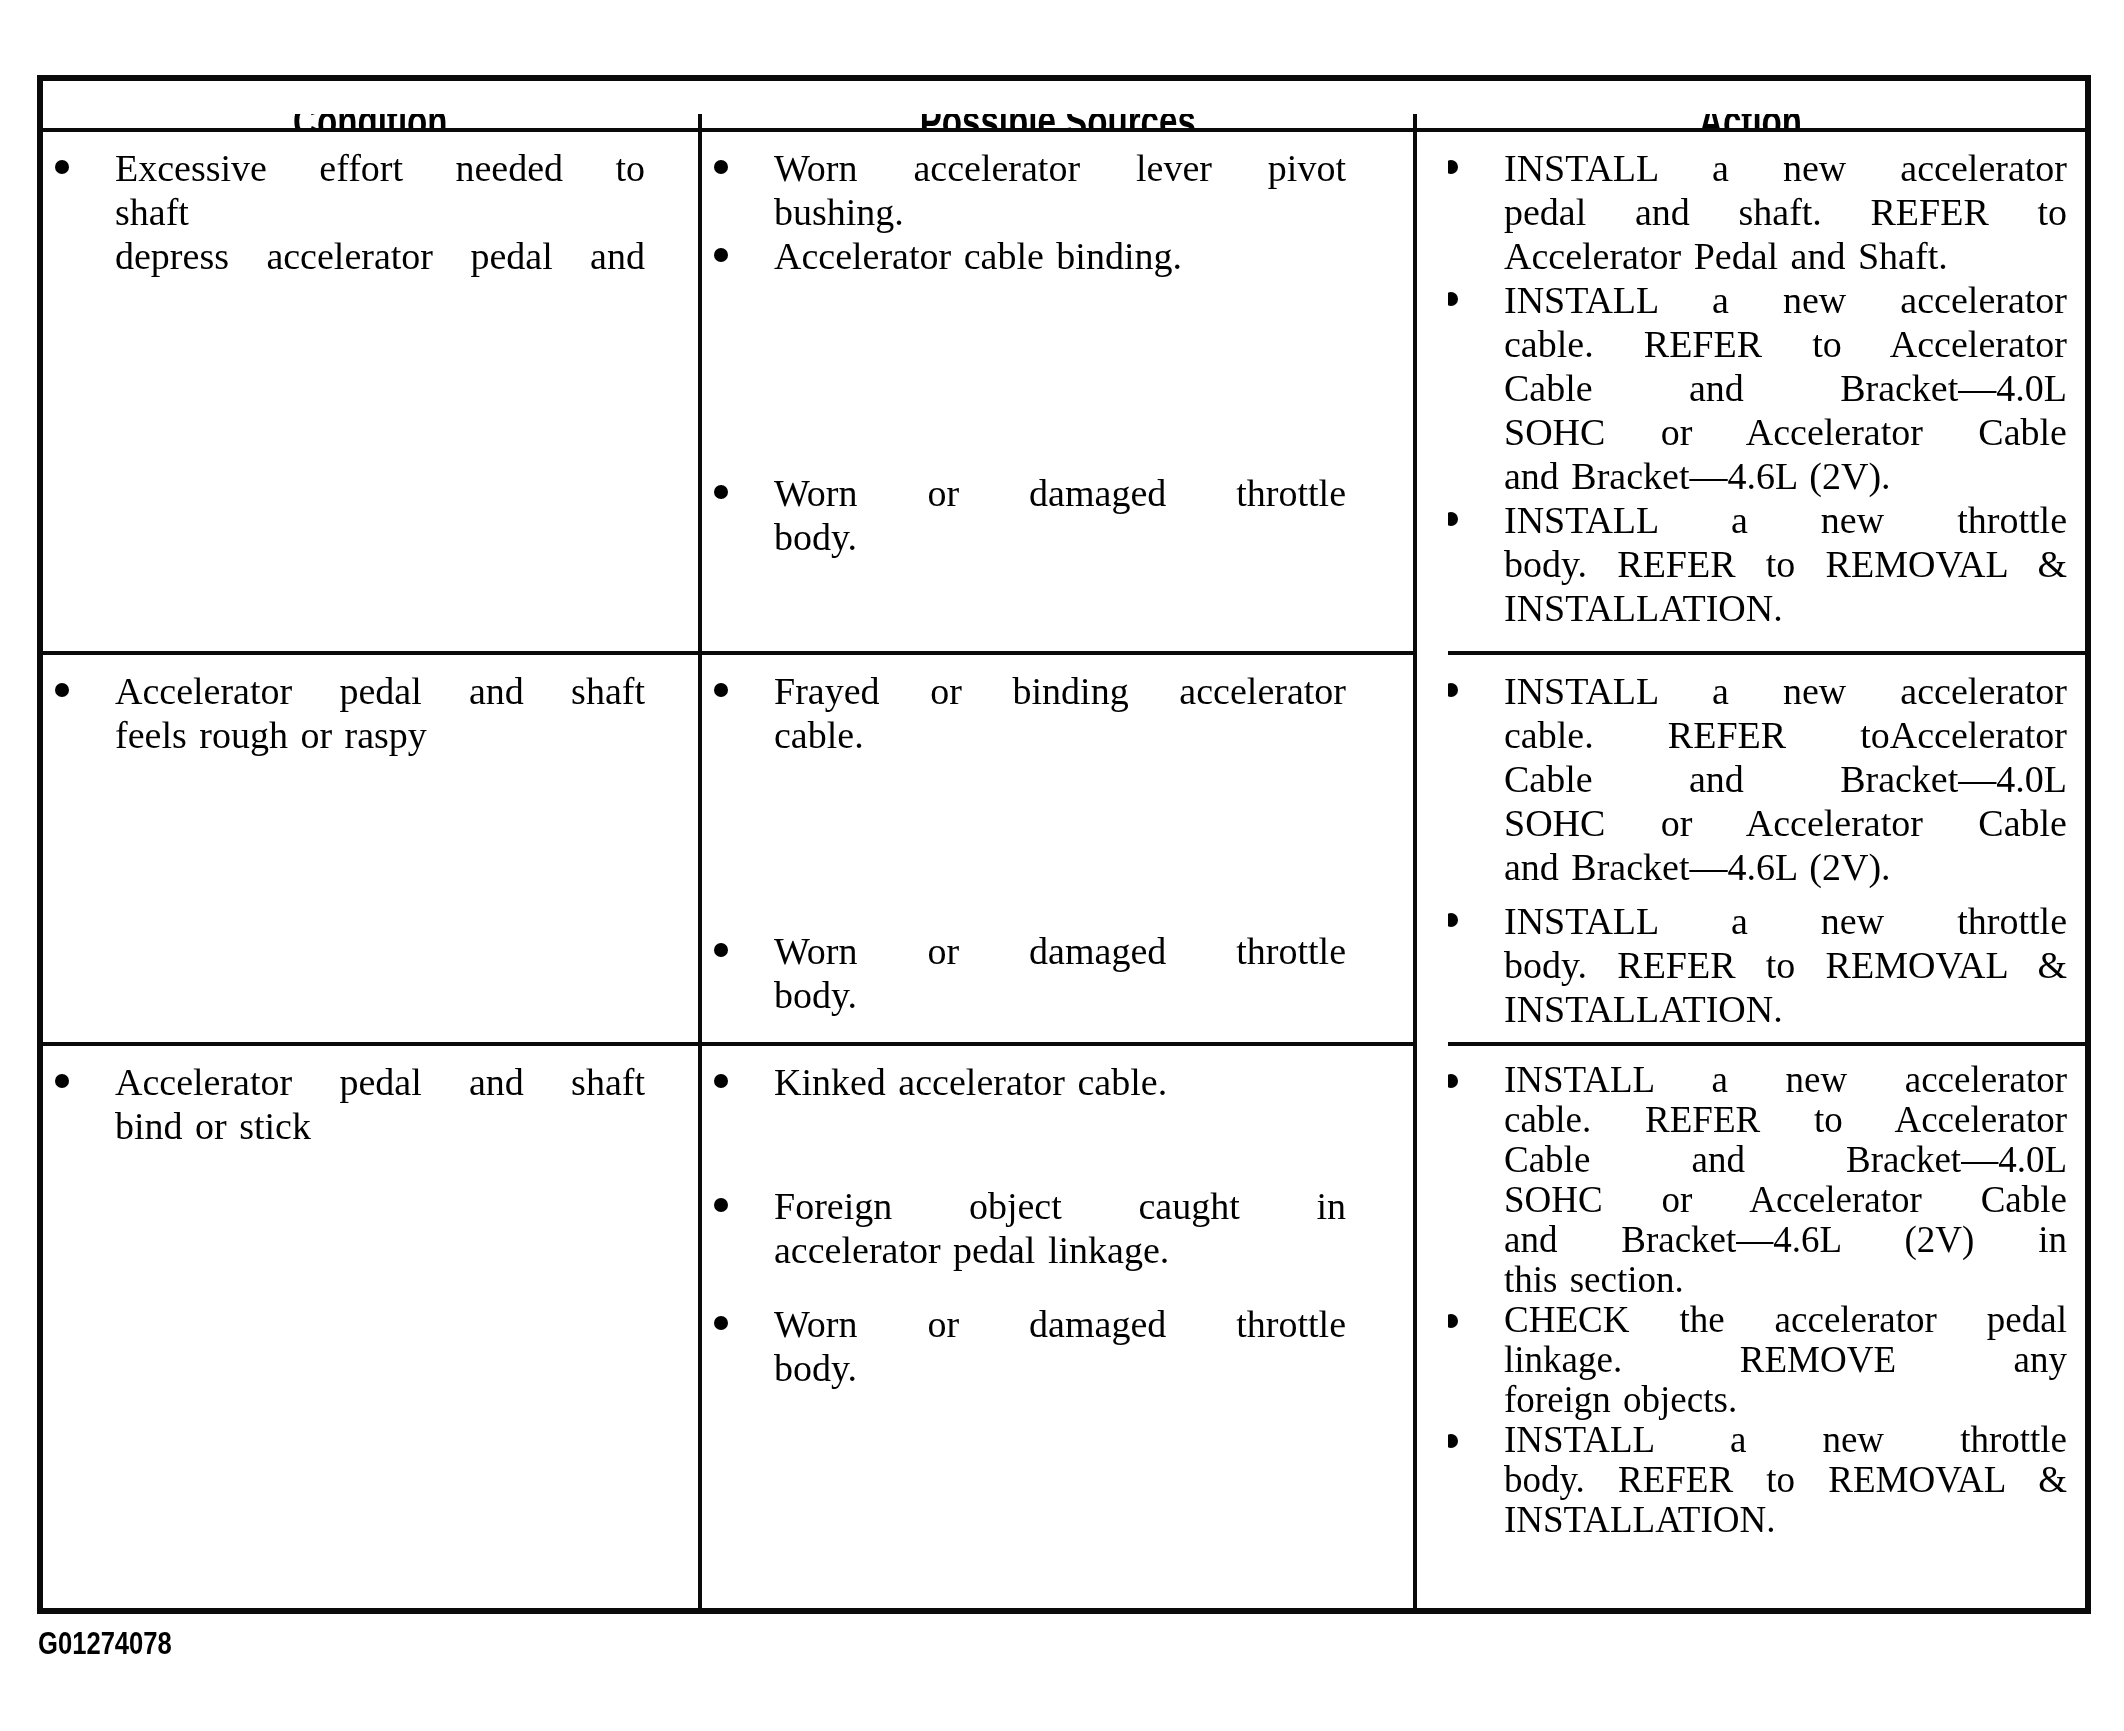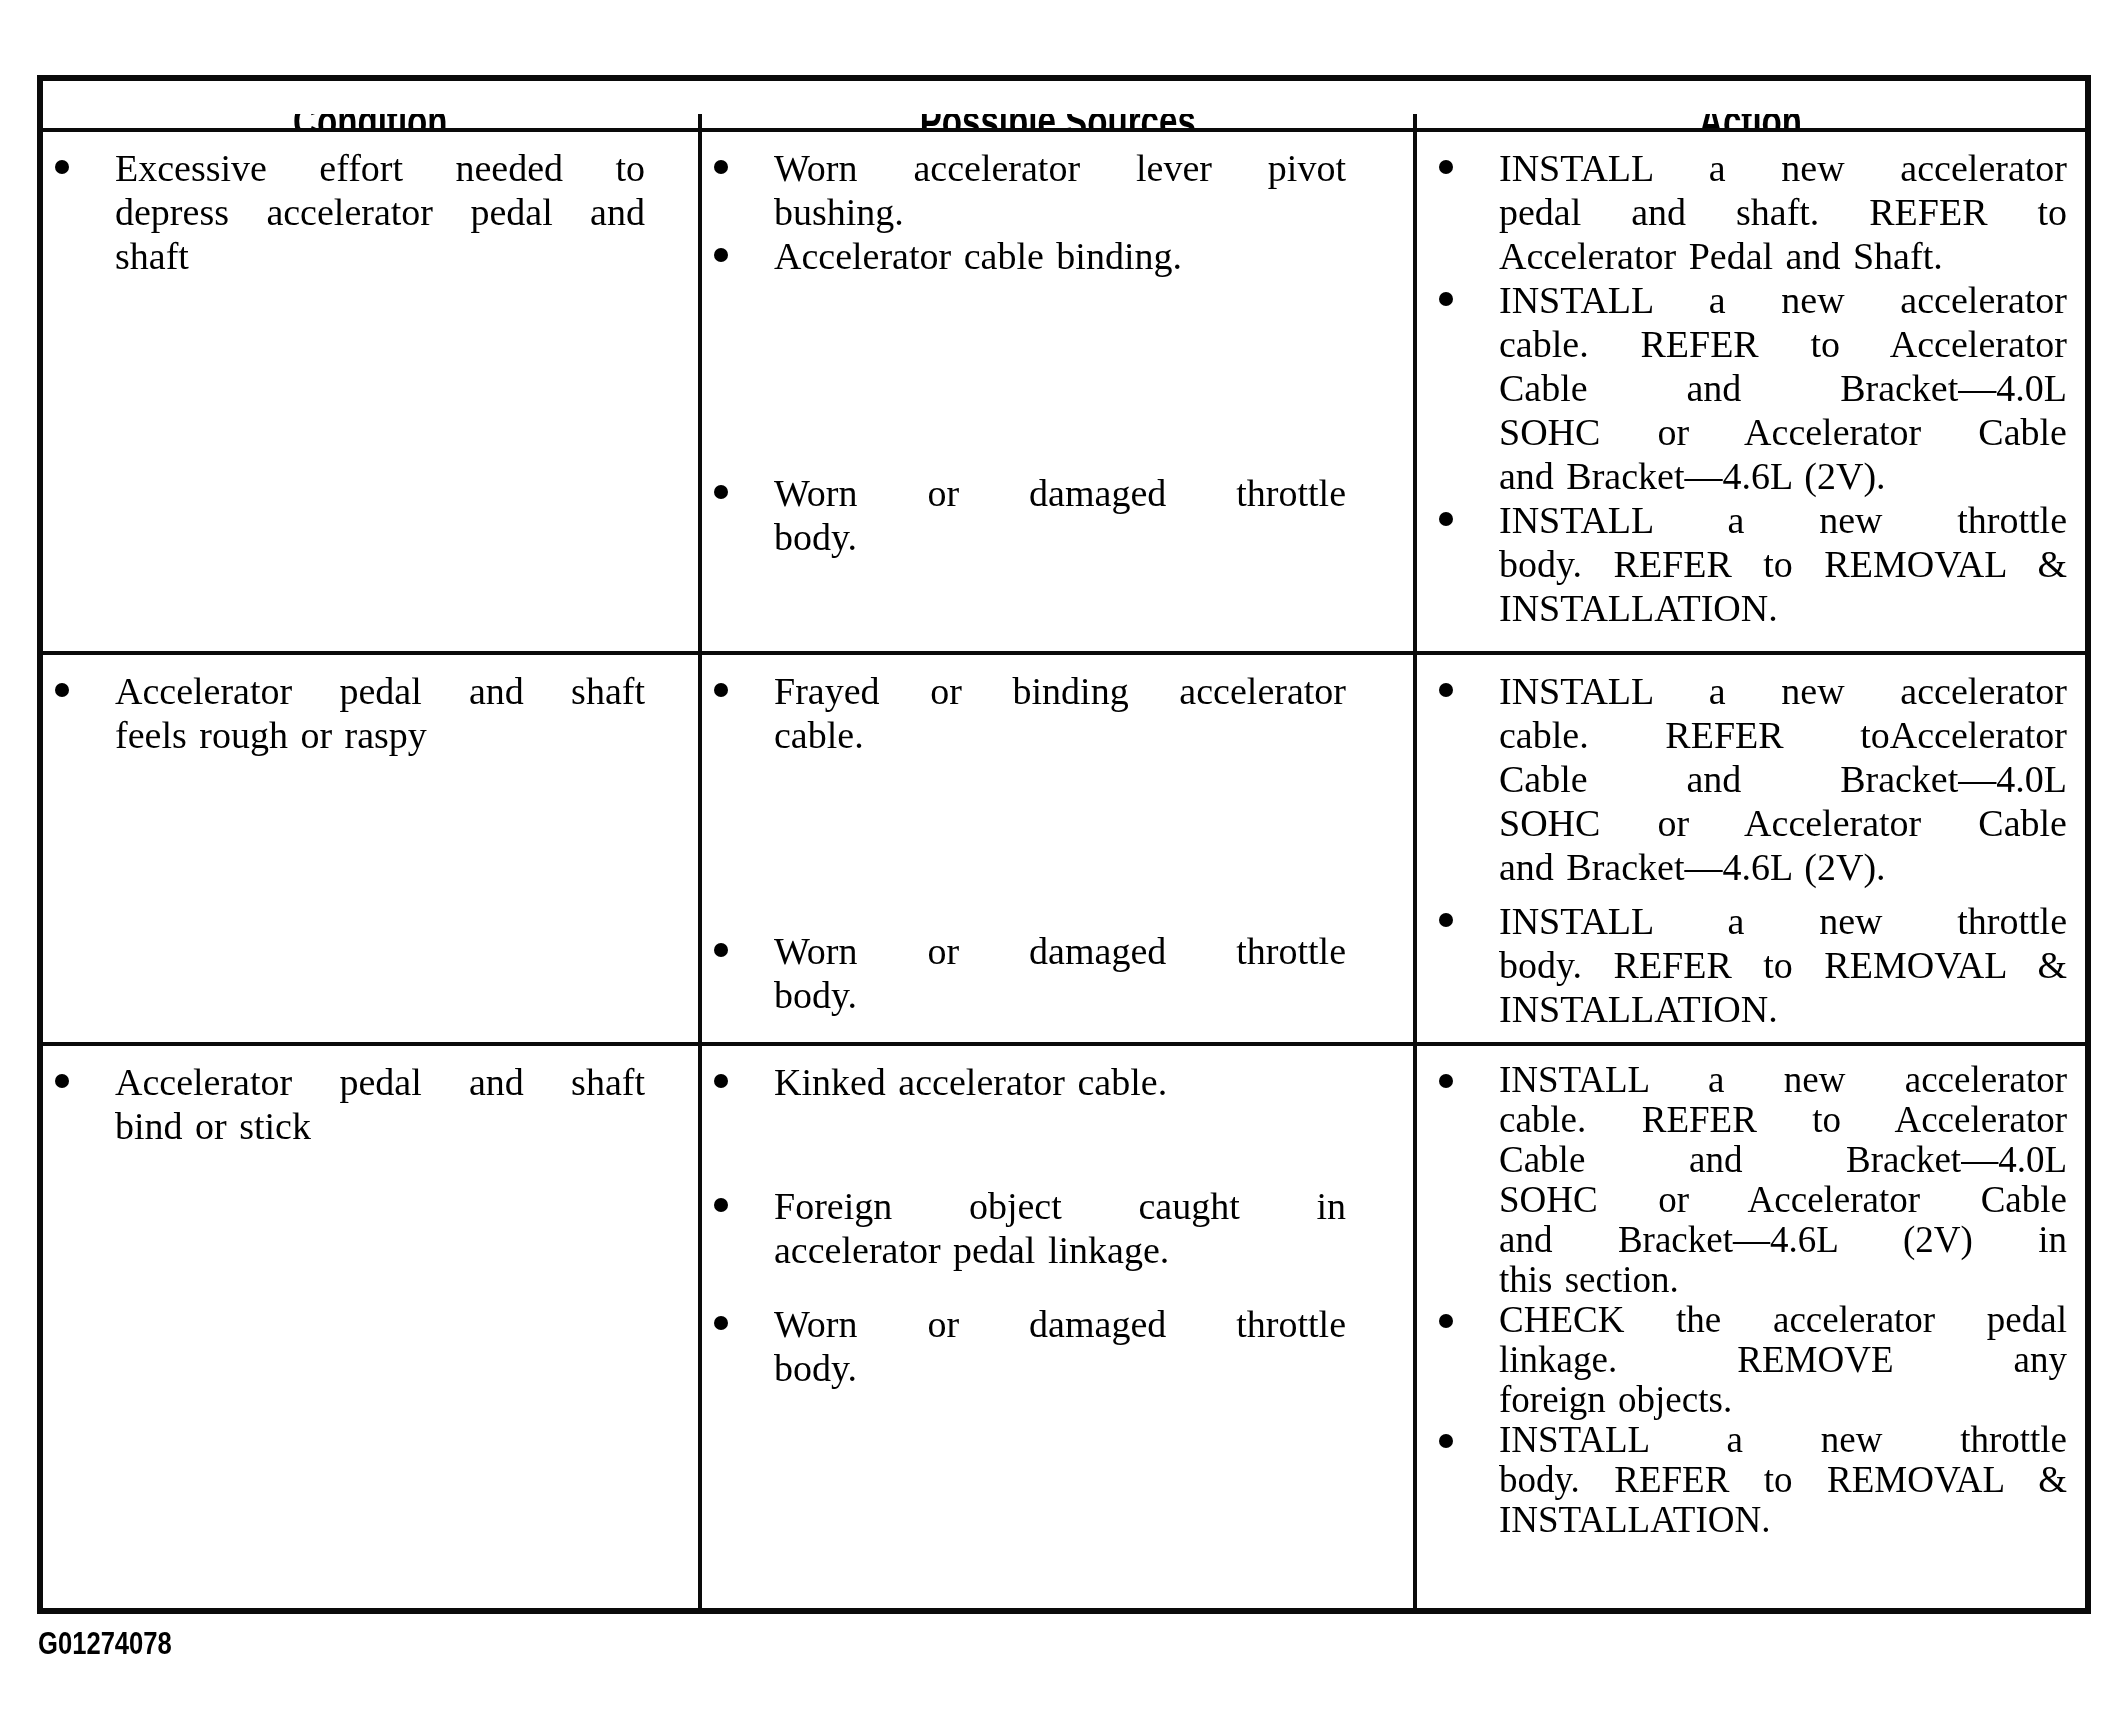--- a/index.html
+++ b/index.html
@@ -10,21 +10,21 @@
           display:grid;grid-template-columns:659px 715px 1fr;grid-template-rows:51px 523px 391px 1fr;}
   .hcell{border-bottom:4px solid #0a0a0a;display:flex;align-items:center;justify-content:center;
          font-family:"Liberation Sans", sans-serif;font-weight:700;font-size:46px;overflow:hidden;margin-top:33px;}
   .hcell .htxt{transform:scaleX(0.72);transform-origin:center center;white-space:nowrap;letter-spacing:0px;}
   .cell{border-bottom:4px solid #0a0a0a;box-sizing:border-box;overflow:hidden;
         font-size:38px;line-height:44px;word-spacing:3px;}
   .cb-r{border-right:4px solid #0a0a0a;}
   .no-bb{border-bottom:none;}
   .cell.c1{padding:14px 53px 12px 72px;}
   .cell.c2{padding:14px 67px 0 72px;}
-  .cell.c3{padding:14px 18px 0 82px;}
+  .cell.c3{padding:14px 18px 0 56px;margin-left:31px;}
   .cell.tight{font-size:37px;line-height:40px;}
   .item{position:relative;}
   .bullet{position:absolute;left:-60px;top:14px;width:14px;height:14px;border-radius:50%;background:#000;}
   .tline{text-align:justify;text-align-last:left;}
   .tline.j{text-align-last:justify;}
   .fig-label{position:absolute;left:38px;top:1625px;font-family:"Liberation Sans", sans-serif;
              font-weight:700;font-size:32px;transform:scaleX(0.8);transform-origin:left center;white-space:nowrap;}
 </style>
 </head>
 <body>
@@ -39,22 +39,22 @@
       <span class="htxt">Possible Sources</span>
     </div>
     <div class="hcell">
       <span class="htxt">Action</span>
     </div>
 
     <div class="cell c1 cb-r">
       <div class="item">
         <span class="bullet"></span>
         <div class="tline j">Excessive effort needed to</div>
+        <div class="tline">shaft</div>
         <div class="tline j">depress accelerator pedal and</div>
-        <div class="tline">shaft</div>
       </div>
     </div>
     <div class="cell c2 cb-r">
       <div class="item">
         <span class="bullet"></span>
         <div class="tline j">Worn accelerator lever pivot</div>
         <div class="tline">bushing.</div>
       </div>
       <div class="item" style="">
         <span class="bullet"></span>

